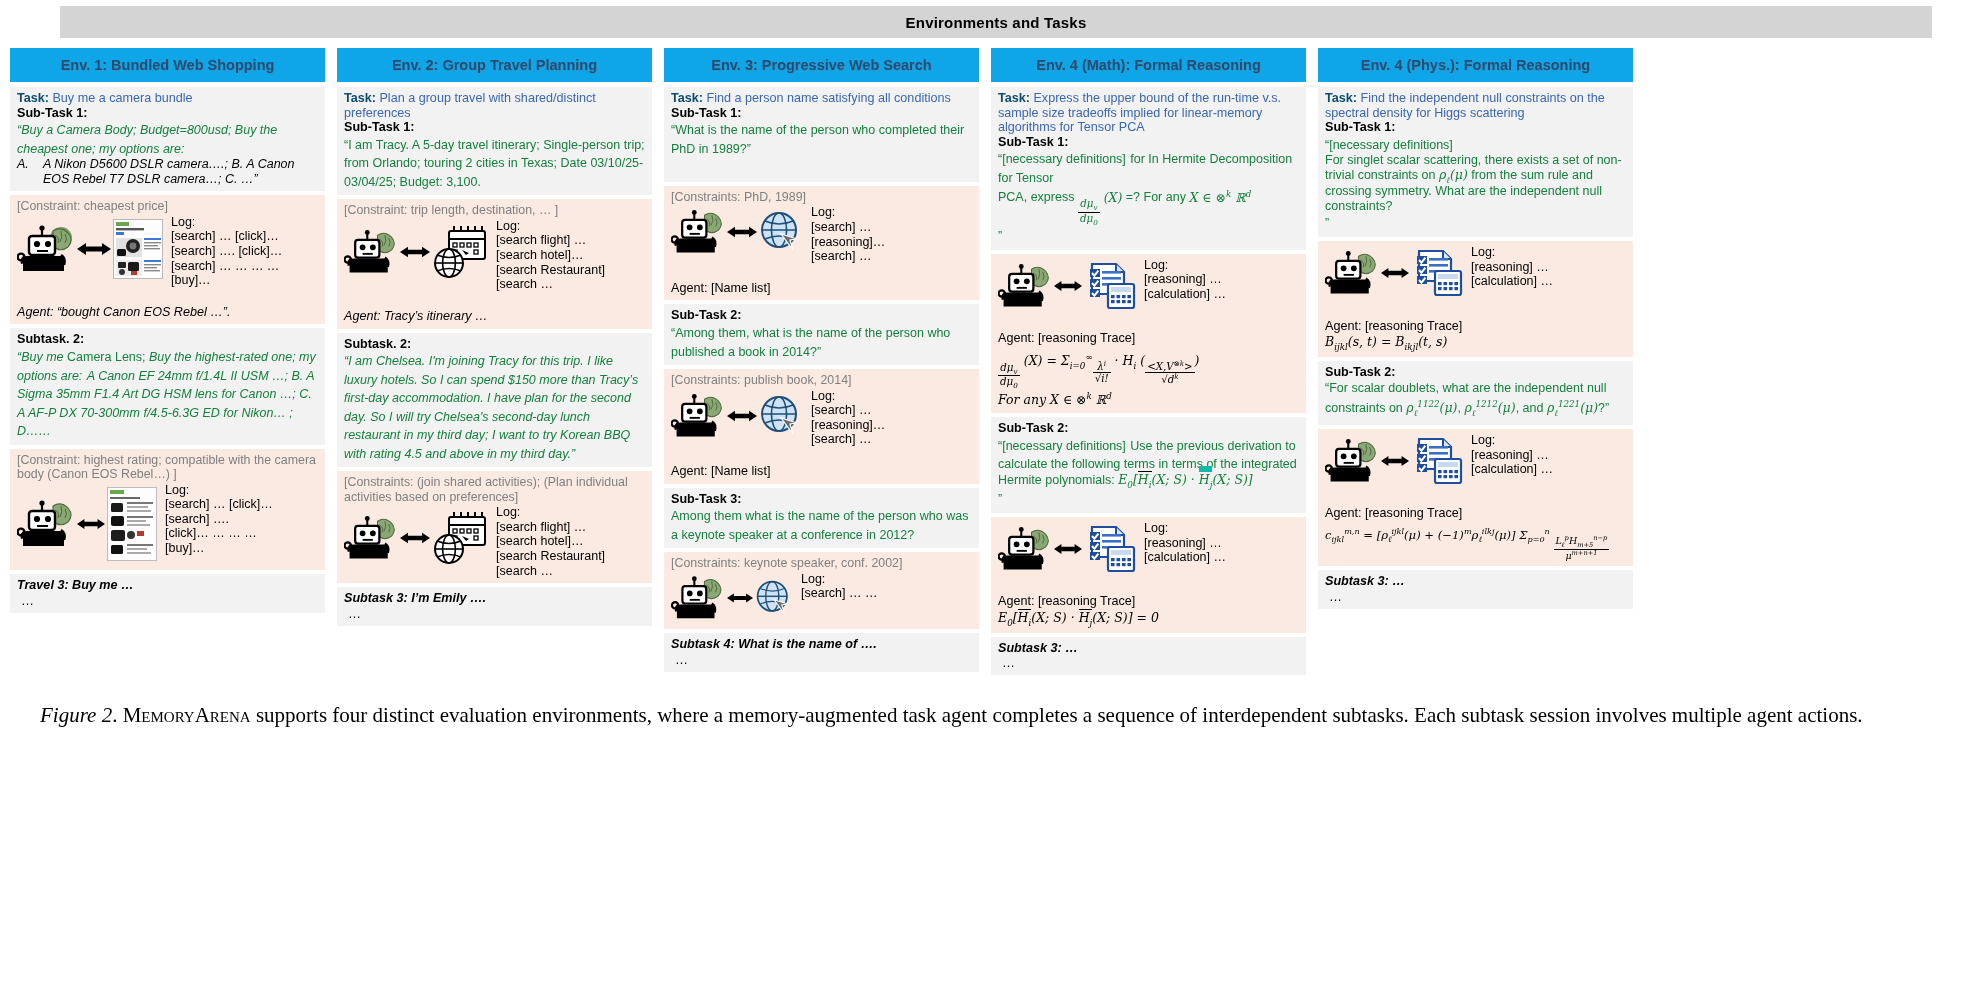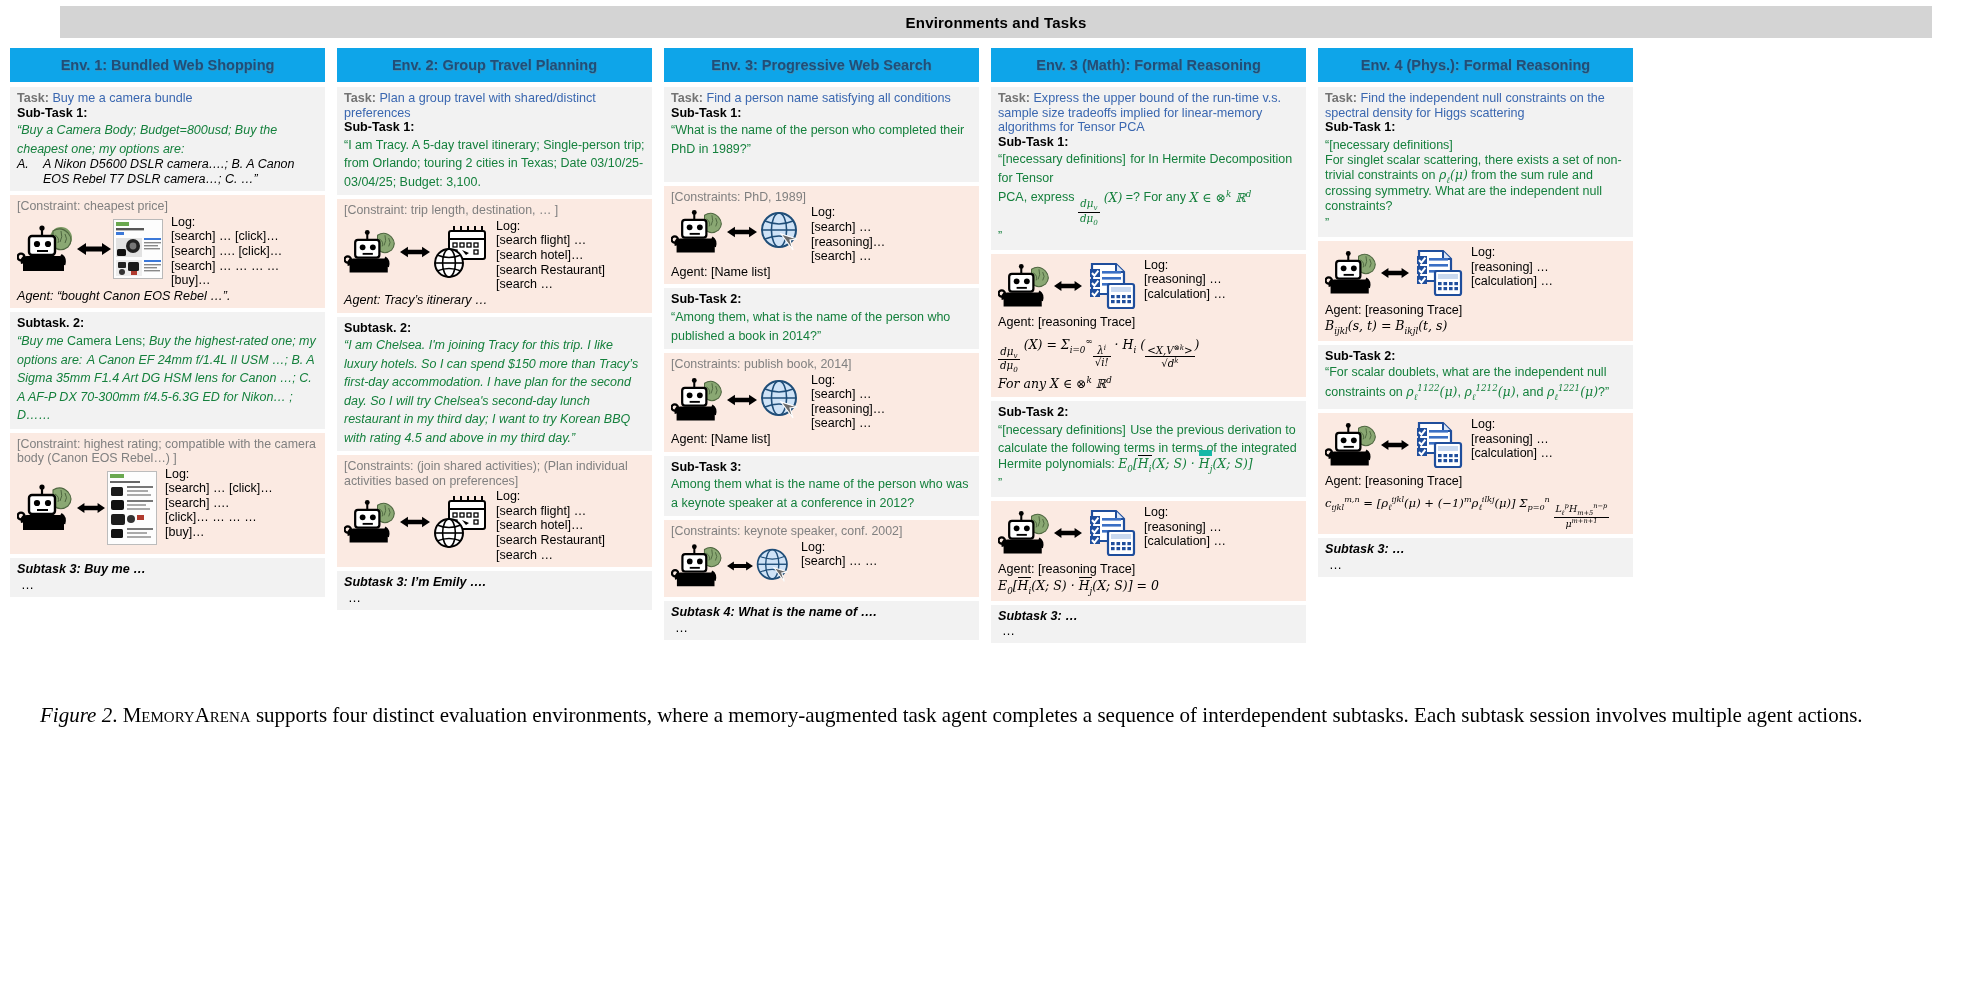--- a/index.html
+++ b/index.html
@@ -40,34 +40,34 @@
     white-space:nowrap;
   }
   .col-body{margin-top:5px;}
 
   
   .block{margin-bottom:4px;padding:4px 7px 5px 7px;line-height:1.16;}
   .block.task{background:#f2f2f2;}
   .block.agent{background:#fbeae2;}
 
   .task-line{font-size:12.6px;color:#3a67b0;}
-  .task-line b{color:#737373;}
+  .task-line b{color:#0c4a6e;}
   .lbl{font-weight:bold;font-size:12.6px;color:#000;display:block;}
   .quote{font-size:12.5px;color:#15803d;}
   .it{font-style:italic;}
   .opt{display:flex;font-size:12.5px;font-style:italic;}
   .opt .mk{width:26px;flex:0 0 26px;}
   .opt .tx{flex:1;}
 
   .constraint{color:#808080;font-size:12.4px;display:block;margin-bottom:1px;}
 
   .agentrow{display:flex;align-items:flex-start;gap:4px;}
   .icons{display:flex;align-items:center;gap:2px;flex:0 0 auto;padding-top:4px;}
   .log{font-size:12.5px;line-height:1.17;flex:1;padding-left:4px;}
-  .agent-say{font-size:12.6px;font-style:italic;display:block;margin-top:1px;}
+  .agent-say{font-size:12.6px;font-style:italic;display:block;margin-top:17px;}
   .agent-say.plain{font-style:normal;}
 
   .formula{font-family:"DejaVu Serif", serif;font-style:italic;font-size:12.5px;display:block;margin-top:2px;}
   .inl{font-family:"DejaVu Serif", serif;font-style:italic;}
 
   
   .frac{display:inline-flex;flex-direction:column;vertical-align:-0.55em;text-align:center;font-size:.82em;line-height:1.03;}
   .frac .num{border-bottom:1px solid #000;padding:0 2px;}
   .frac .den{padding:0 2px;}
   sup.sm{font-size:.7em;}
@@ -238,21 +238,21 @@
               <span>Log:</span><br>
               <span>[search] … [click]…</span><br>
               <span>[search] ….</span><br>
               <span>[click]… … … …</span><br>
               <span>[buy]…</span>
             </div>
           </div>
         </div>
 
         <div class="block task">
-          <span class="footer-line">Subtask 3: Buy me …</span>
+          <span class="footer-line">Travel 3: Buy me …</span>
           <span class="dots">…</span>
         </div>
 
       </div>
     </div>
 
     <div class="col">
       <div class="col-header">
         <span>Env. 2: Group Travel Planning</span>
       </div>
@@ -549,21 +549,21 @@
         <div class="block task">
           <span class="footer-line">Subtask 4: What is the name of ….</span>
           <span class="dots">…</span>
         </div>
 
       </div>
     </div>
 
     <div class="col">
       <div class="col-header">
-        <span>Env. 3 (Math): Formal Reasoning</span>
+        <span>Env. 4 (Math): Formal Reasoning</span>
       </div>
       <div class="col-body">
 
         <div class="block task">
           <div class="task-line">
             <b>Task:</b>
             <span>Express the upper bound of  the run-time v.s. sample size tradeoffs implied for linear-memory algorithms for Tensor PCA</span>
           </div>
           <span class="lbl">Sub-Task 1:</span>
           <span class="quote">“[necessary definitions]</span>

